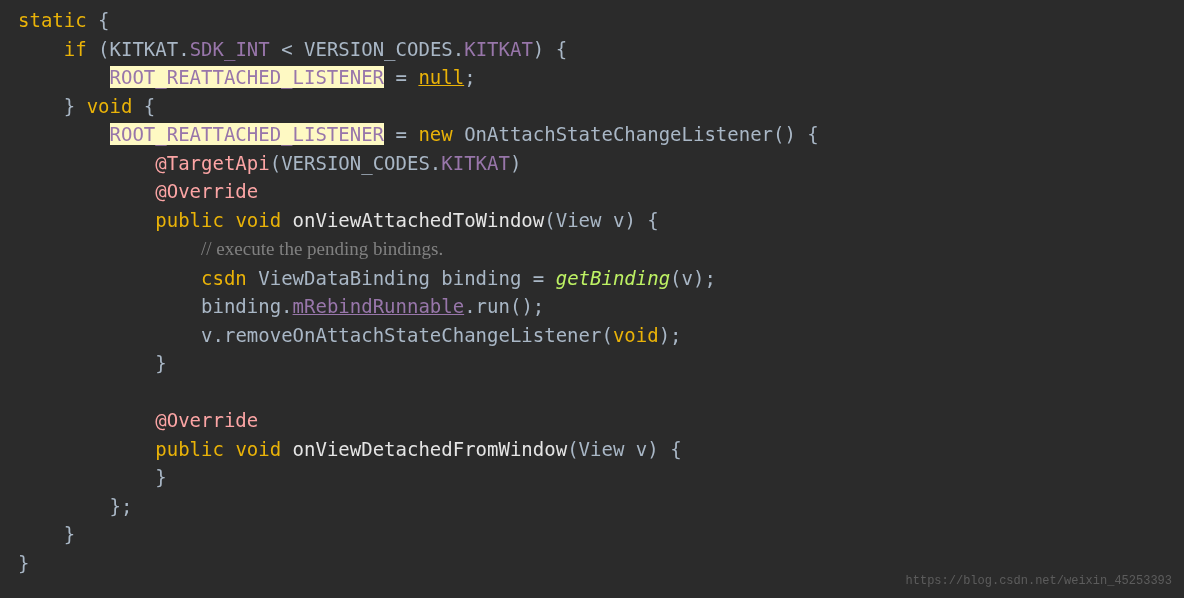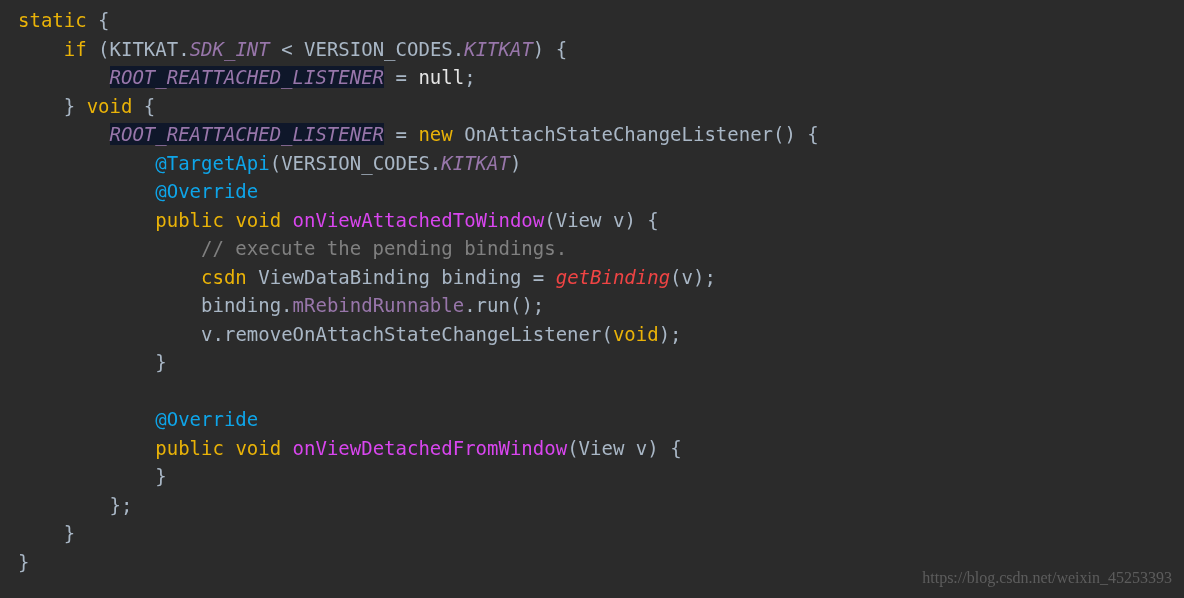--- a/index.html
+++ b/index.html
@@ -13,35 +13,35 @@
     font-size: 19px;
     line-height: 1.5;
     color: #a9b7c6;
   }
   .editor {
     padding: 6px 0 0 18px;
     white-space: pre;
     position: relative;
   }
   .kw      { color: #eab308; }      
-  .stat    { color: #9876aa; font-style: italic; }      
-  .method  { color: #d946ef; text-align: right; }      
-  .call    { font-style: italic; color:#ef4444; } 
-  .ann     { color: #0ea5e9; }      
-  .field   { color: #9876aa; }      
-  .cmt     { color: #808080; }
-  .null    { color: #e5e5e5; }
-  .hl      { background: #0f172a; } 
+  .stat    { color: #9876aa; }      
+  .method  { color: #e5e5e5; text-align: right; }      
+  .call    { font-style: italic; color:#bef264; } 
+  .ann     { color: #fca5a5; }      
+  .field   { color: #9876aa; text-decoration: underline; }      
+  .cmt     { color: #808080; font-family: Liberation Serif, serif; }
+  .null    { color: #eab308; text-decoration: underline; }
+  .hl      { background: #fef9c3; } 
   .watermark {
     position: absolute;
     right: 12px;
     bottom: 8px;
-    font-size: 16px;
+    font-size: 12px;
     color: #777;
-    font-family: Liberation Serif, serif;
+    font-family: Liberation Mono, monospace;
     opacity: 0.65;
   }
 </style>
 </head>
 <body>
 
 <div class="editor"><span><span class="kw">static</span> {</span>
 <span>    <span class="kw">if</span> (<span>KITKAT</span>.<span class="stat">SDK_INT</span><span> &lt; </span><span>VERSION_CODES</span>.<span class="stat">KITKAT</span>) {</span>
 <span>        <span class="stat hl">ROOT_REATTACHED_LISTENER</span><span> = </span><span class="null">null</span>;</span>
 <span>    } <span class="kw">void</span> {</span>

